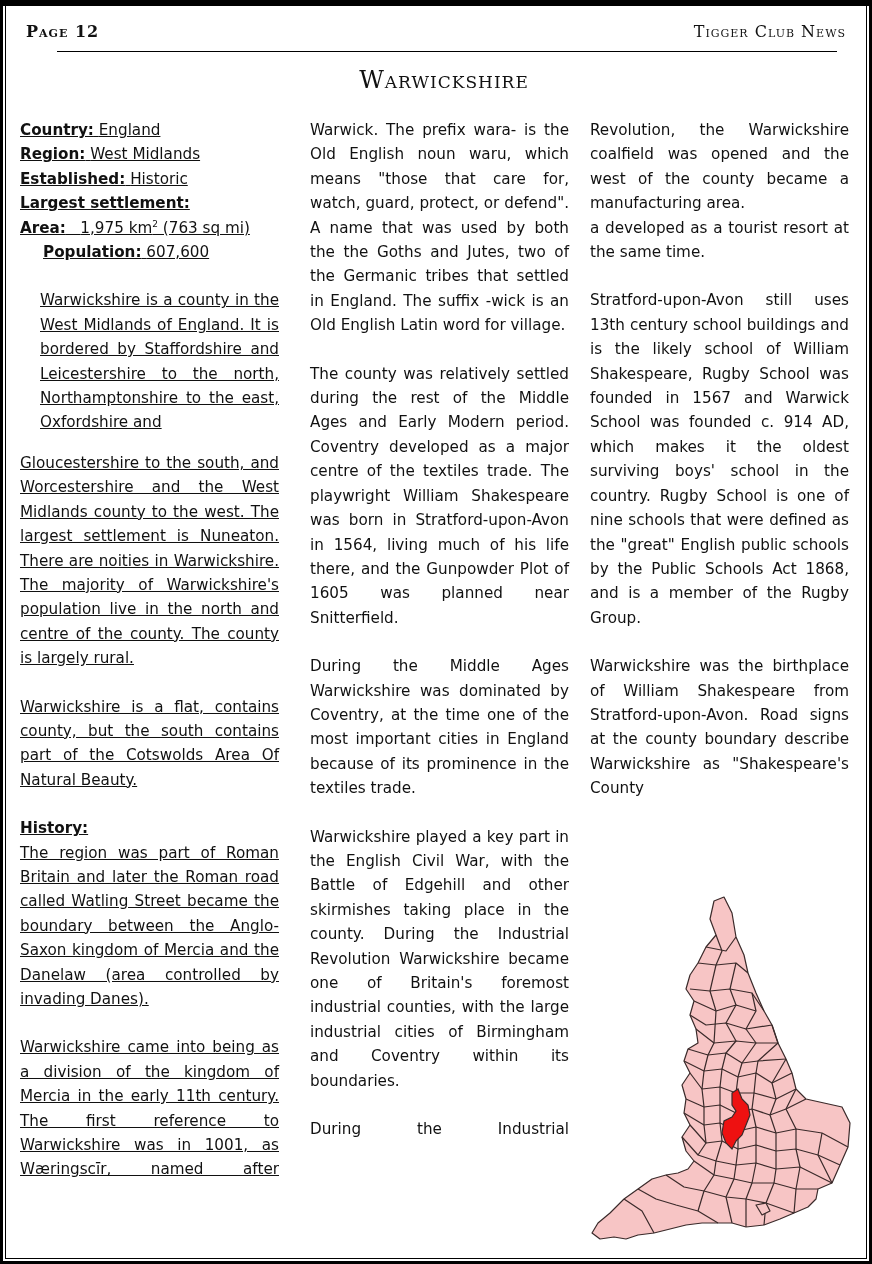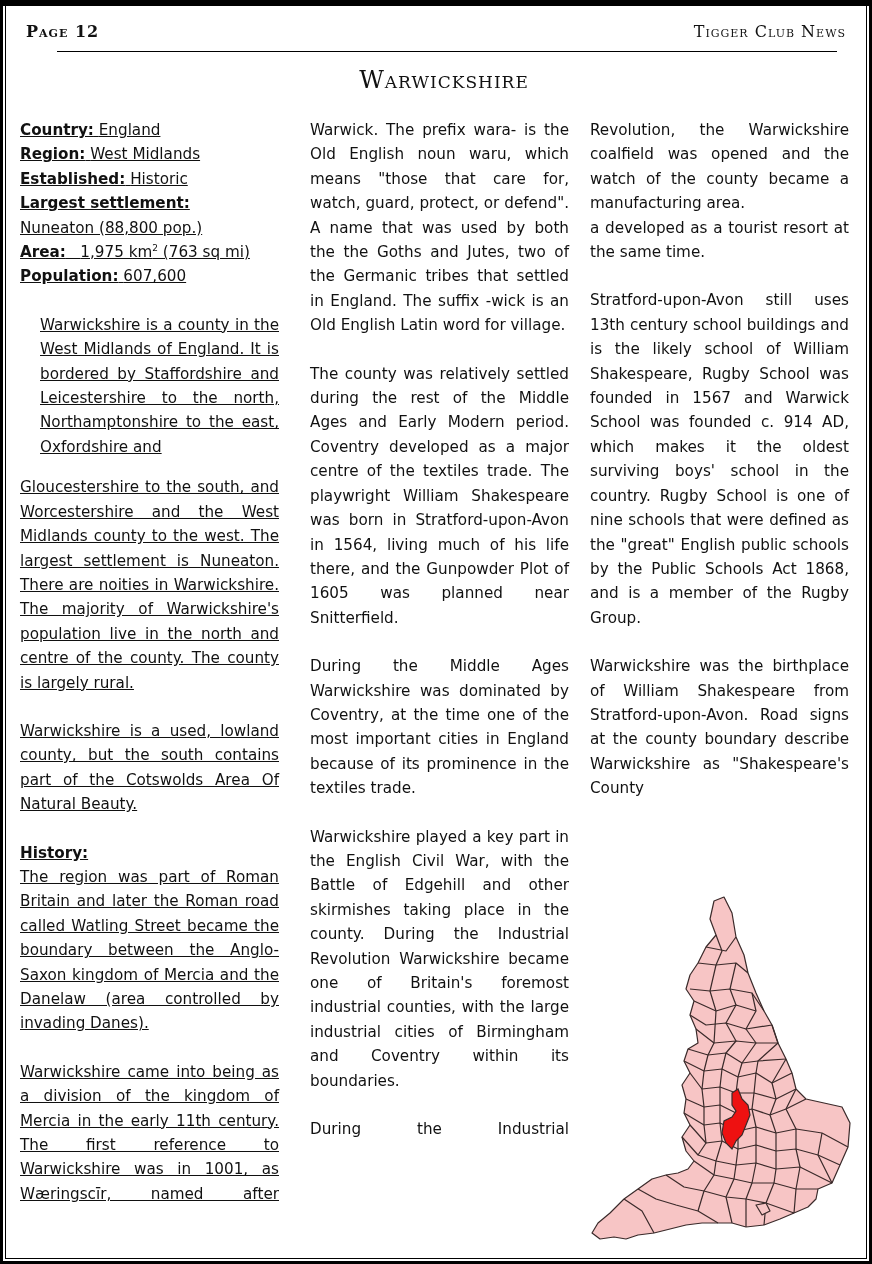--- a/index.html
+++ b/index.html
@@ -78,48 +78,47 @@
     <b>Region:</b>
     <span>West Midlands</span>
   </div>
   <div class="info-line">
     <b>Established:</b>
     <span>Historic</span>
   </div>
   <div class="info-line">
     <b>Largest settlement:</b>
   </div>
-  <div class="info-line">Nuneaton (88,800 pop.)</div>
   <div class="info-line">
     <b>Area:</b>&nbsp;&nbsp;
     <span>1,975 km</span><sup>2</sup><span> (763 sq mi)</span>
   </div>
-  <div class="info-line" style="margin-bottom:24px;">
+  <div class="info-line" style="margin-bottom:24px;margin-left:23px;">
     <b>Population:</b>
     <span>607,600</span>
   </div>
 
   <p class="para tight" style="text-align-last:left;margin-left:20px;">Warwickshire is a county in the West Midlands of England. It is bordered by Staffordshire and Leicestershire to the north, Northamptonshire to the east, Oxfordshire and</p>
   <p class="para" style="margin-top:16px;">Gloucestershire to the south, and Worcestershire and the West Midlands county to the west. The largest settlement is Nuneaton. There are noities in Warwickshire. The majority of Warwickshire's population live in the north and centre of the county. The county is largely rural.</p>
-  <p class="para">Warwickshire is a used, lowland county, but the south contains part of the Cotswolds Area Of Natural Beauty.</p>
+  <p class="para">Warwickshire is a flat, contains county, but the south contains part of the Cotswolds Area Of Natural Beauty.</p>
   <div class="heading-b">History:</div>
   <p class="para">The region was part of Roman Britain and later the Roman road called Watling Street became the boundary between the Anglo-Saxon kingdom of Mercia and the Danelaw (area controlled by invading Danes).</p>
   <p class="para" style="text-align-last:justify;">Warwickshire came into being as a division of the kingdom of Mercia in the early 11th century. The first reference to Warwickshire was in 1001, as Wæringscīr, named after</p>
 </div>
 
 <div class="col col-2">
   <p class="para">Warwick. The prefix wara- is the Old English noun waru, which means "those that care for, watch, guard, protect, or defend". A name that was used by both the the  Goths and Jutes, two of the Germanic tribes that settled in England. The suffix -wick is an Old English Latin word for village.</p>
   <p class="para">The county was relatively settled during the rest of the Middle Ages and Early Modern period. Coventry developed as a major centre of the textiles trade. The playwright William Shakespeare was born in Stratford-upon-Avon in 1564, living much of his life there, and the Gunpowder Plot of 1605 was planned near Snitterfield.</p>
   <p class="para">During the Middle Ages Warwickshire was dominated by Coventry, at the time one of the most important cities in England because of its prominence in the textiles trade.</p>
   <p class="para">Warwickshire played a key part in the English Civil War, with the Battle of Edgehill and other skirmishes taking place in the county. During the Industrial Revolution Warwickshire became one of Britain's foremost industrial counties, with the large industrial cities of Birmingham and Coventry within its boundaries.</p>
   <p class="para" style="text-align-last:justify;">During the Industrial</p>
 </div>
 
 <div class="col col-3">
-  <p class="para tight">Revolution, the Warwickshire coalfield was opened and the watch of the county became a manufacturing area.</p>
+  <p class="para tight">Revolution, the Warwickshire coalfield was opened and the west of the county became a manufacturing area.</p>
   <p class="para">a developed as a tourist resort at the same time.</p>
   <p class="para">Stratford-upon-Avon still uses 13th century school buildings and is the likely school of William Shakespeare, Rugby School was founded in 1567 and Warwick School was founded c. 914 AD, which makes it the oldest surviving boys' school in the country. Rugby School is one of nine schools that were defined as the "great" English public schools by the Public Schools Act 1868, and is a member of the Rugby Group.</p>
   <p class="para">Warwickshire was the birthplace of William Shakespeare from Stratford-upon-Avon. Road signs at the county boundary describe Warwickshire as "Shakespeare's County</p>
 </div>
 
 <svg class="map" viewBox="0 0 270 350" xmlns="http://www.w3.org/2000/svg">
   <g stroke="#3a2a2a" stroke-width="1.2" stroke-linejoin="round" fill="#f7c5c5">
 
     <path d="M128,8 L138,4 L146,20 L150,44 L158,62 L162,80 L170,100 L178,118 L186,132 L192,150 L200,166 L206,180 L210,196 L220,206 L238,210 L256,214 L264,230 L262,254 L254,272 L246,290 L232,296 L230,306 L222,314 L208,320 L194,326 L178,332 L160,334 L146,330 L132,330 L116,330 L100,332 L84,336 L68,340 L52,342 L40,346 L28,344 L14,346 L6,340 L12,330 L24,320 L38,306 L52,296 L66,286 L80,282 L92,280 L102,276 L108,268 L100,258 L96,244 L104,232 L98,220 L100,206 L96,192 L104,180 L98,168 L102,156 L112,150 L110,136 L104,122 L108,108 L100,96 L104,82 L112,70 L120,54 L130,42 L124,26 Z"></path>
 

